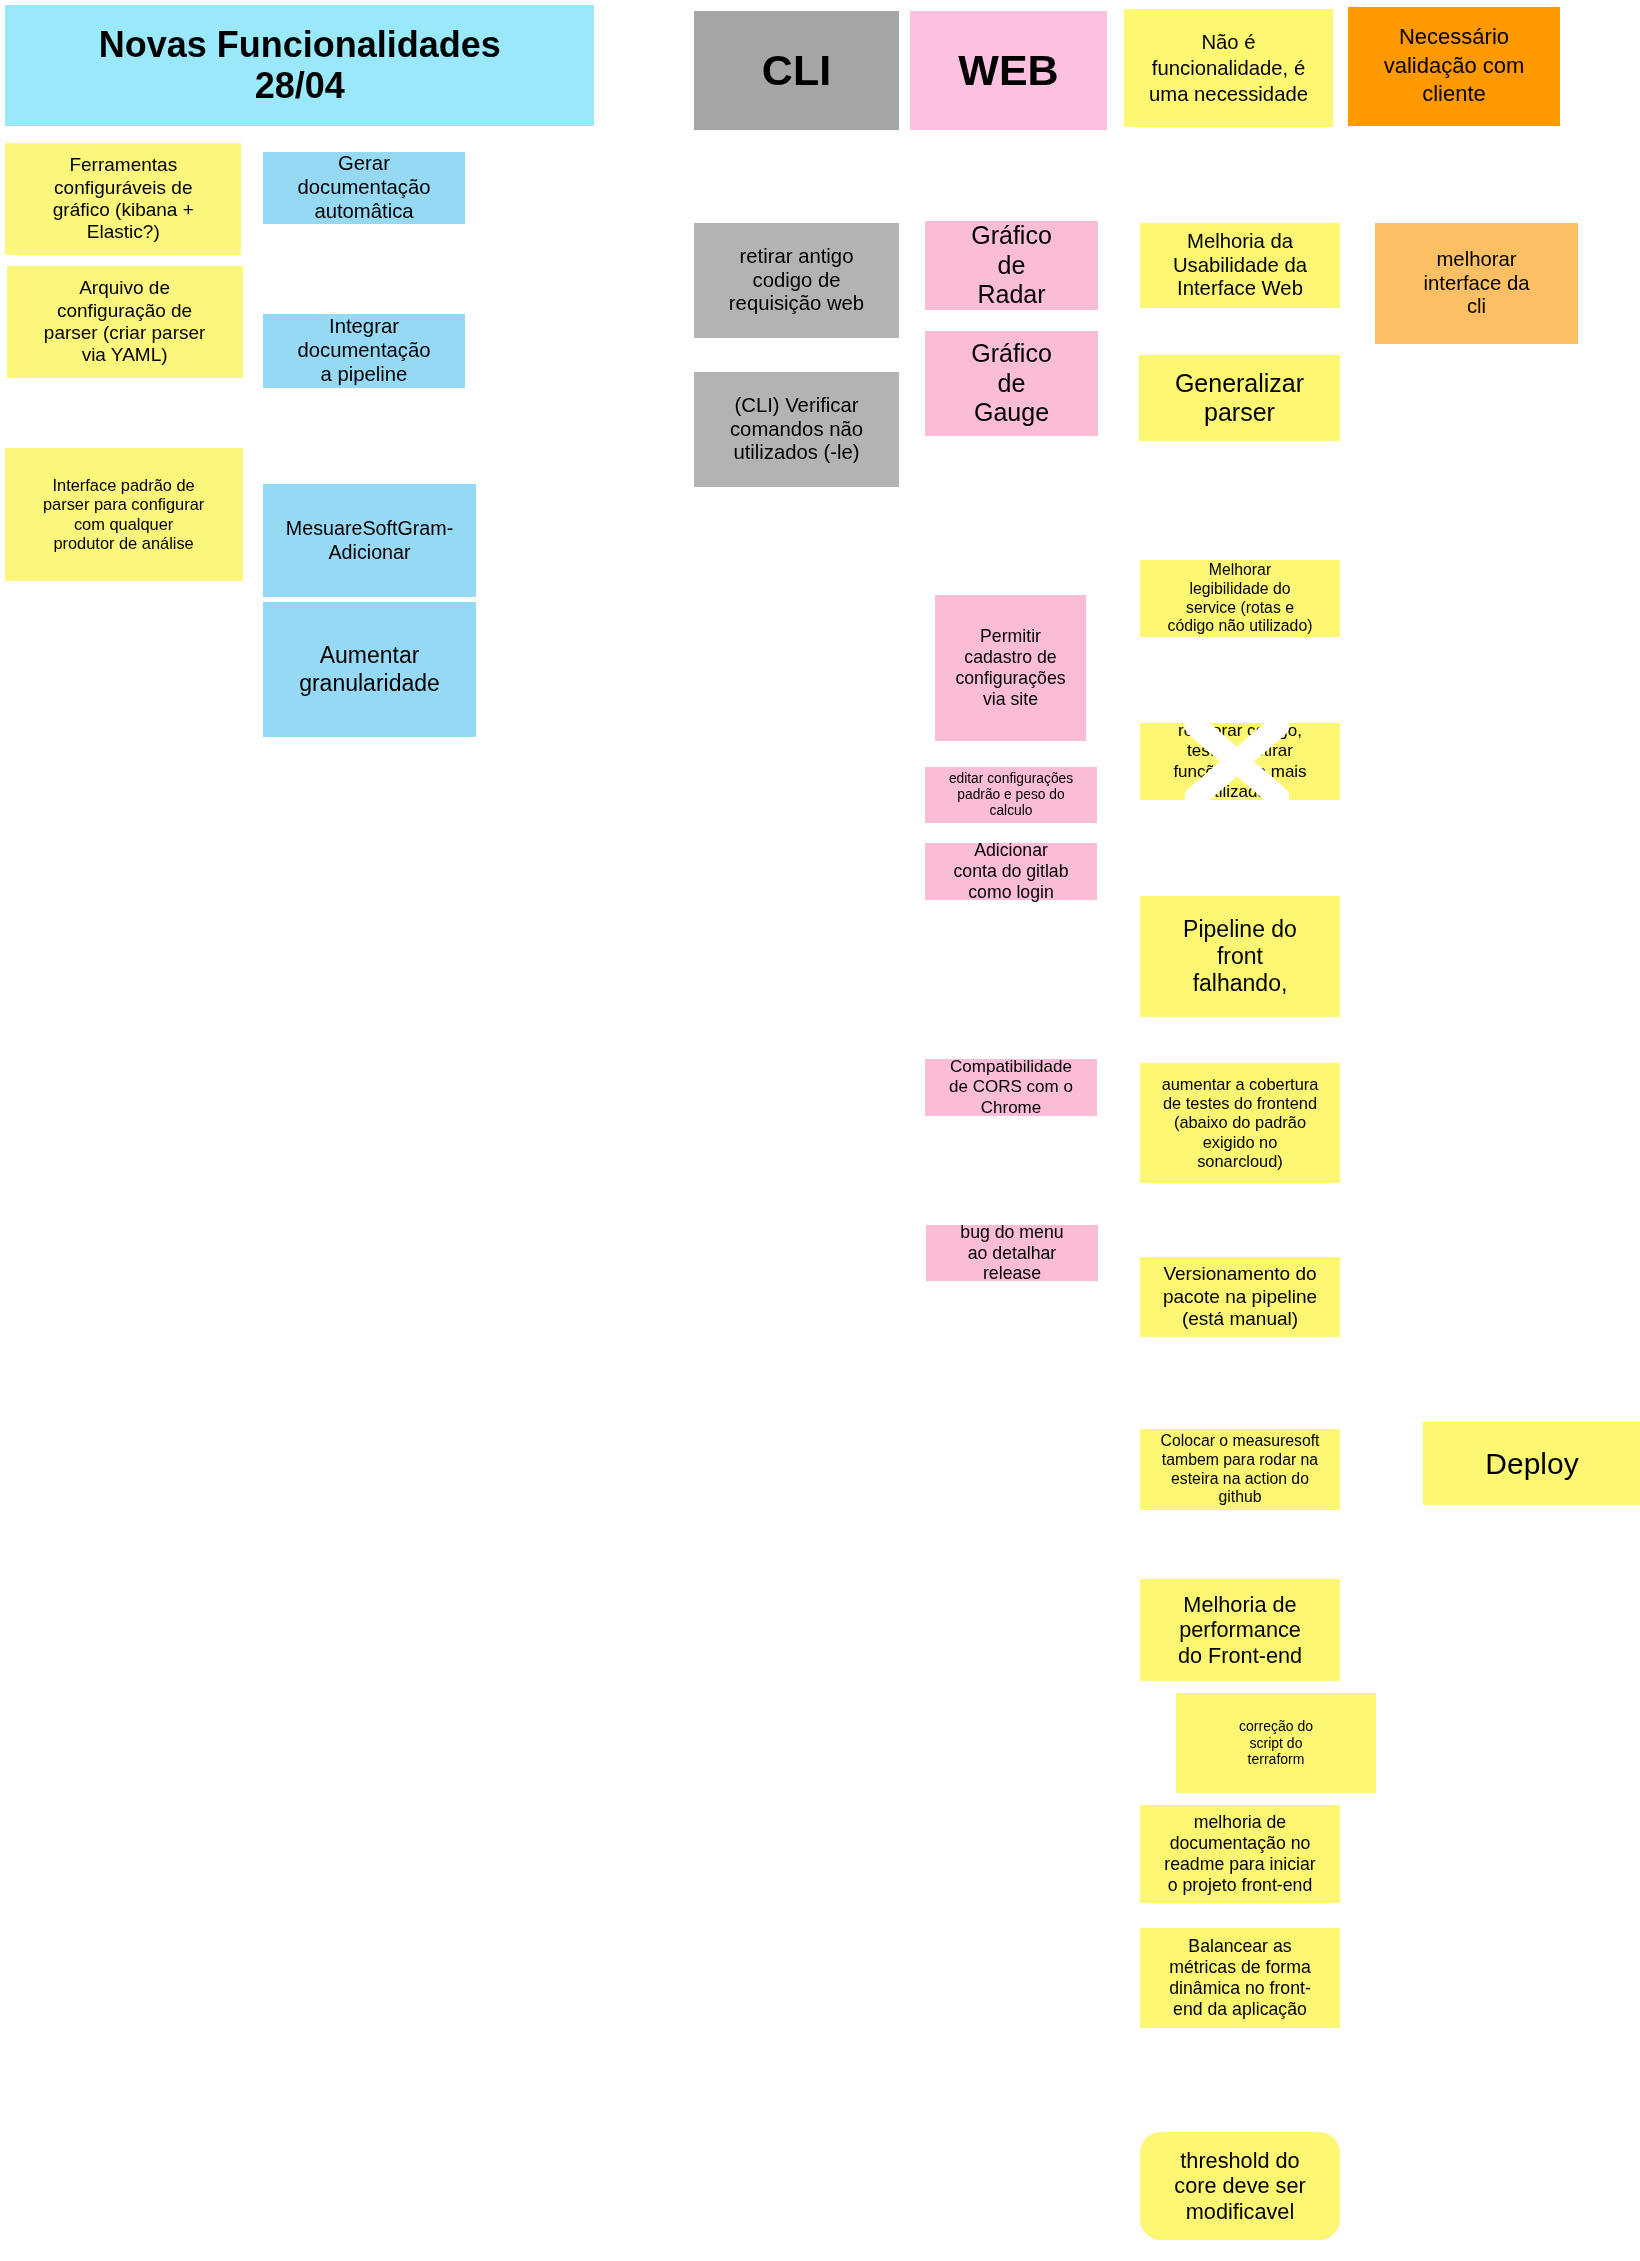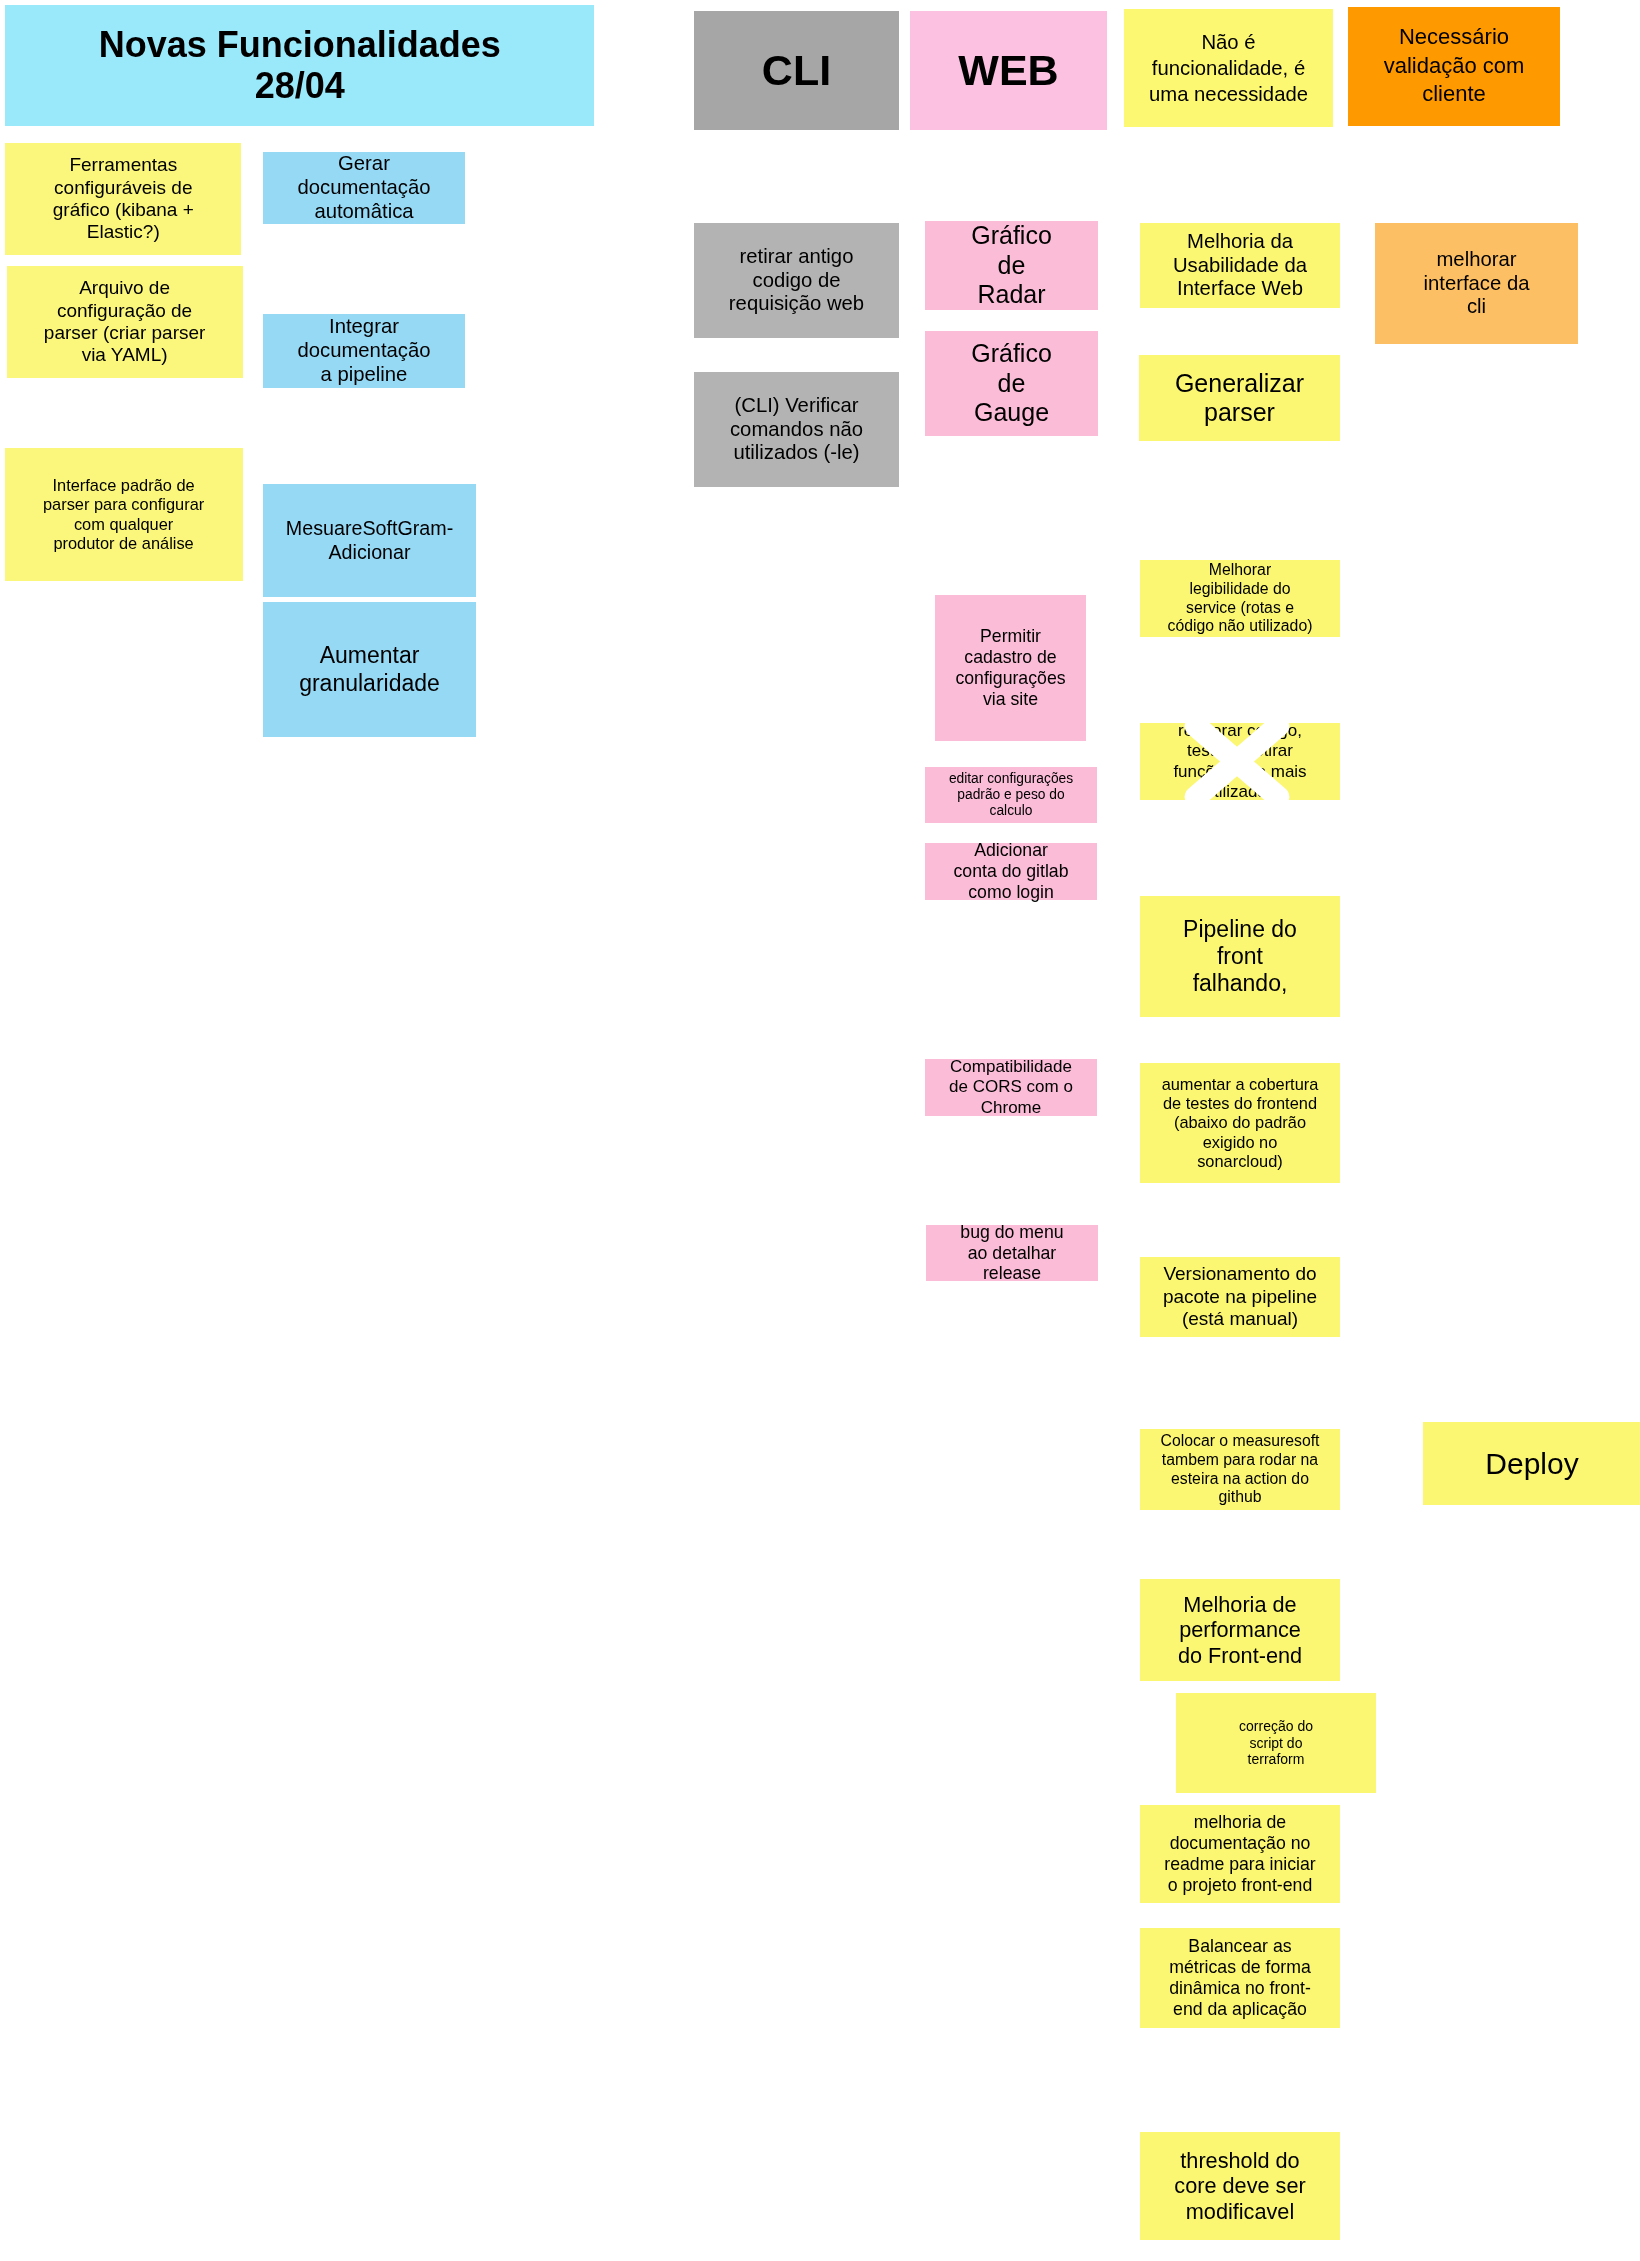--- a/index.html
+++ b/index.html
@@ -190,21 +190,21 @@
   <div class="note" style="left:1140px; top:1805px; width:200px; height:98px; background:#fbf772; font-size:17.7px;">melhoria de
 documentação no
 readme para iniciar
 o projeto front-end</div>
 
   <div class="note" style="left:1140px; top:1928px; width:200px; height:100px; background:#fbf772; font-size:17.7px;">Balancear as
 métricas de forma
 dinâmica no front-
 end da aplicação</div>
 
-  <div class="note" style="left:1140px; top:2132px; width:200px; height:108px; background:#fbf772; font-size:21.7px;">threshold do
+  <div class="note" style="left:1140px; top:2132px; width:200px; height:108px; background:#fbf772; font-size:21.7px;border-radius:21px;">threshold do
 core deve ser
 modificavel</div>
 
   <div class="note" style="left:1375px; top:223px; width:203px; height:121px; background:#fcbf63; font-size:20.3px;">melhorar
 interface da
 cli</div>
 
   <div class="note" style="left:1423px; top:1422px; width:218px; height:83px; background:#fbf772; font-size:30px;">Deploy</div>
 
 </div>

